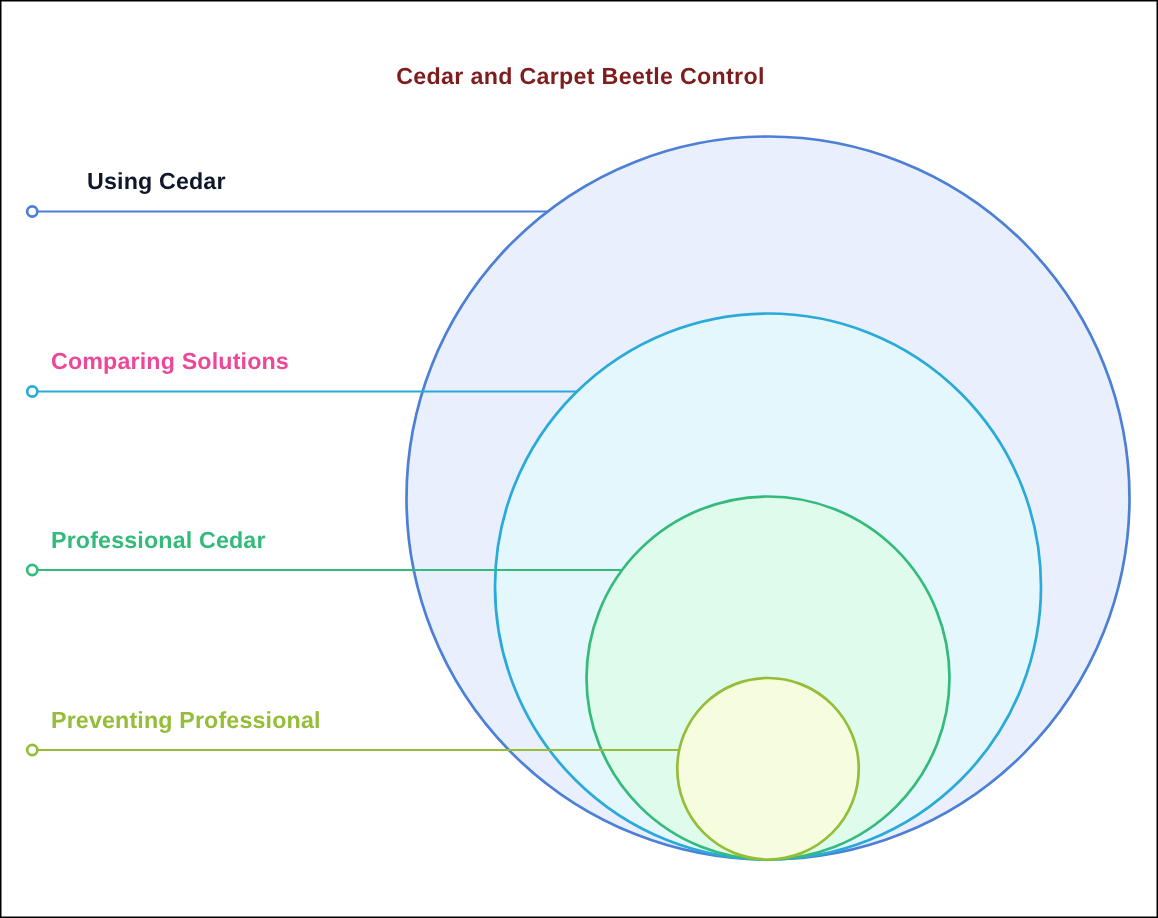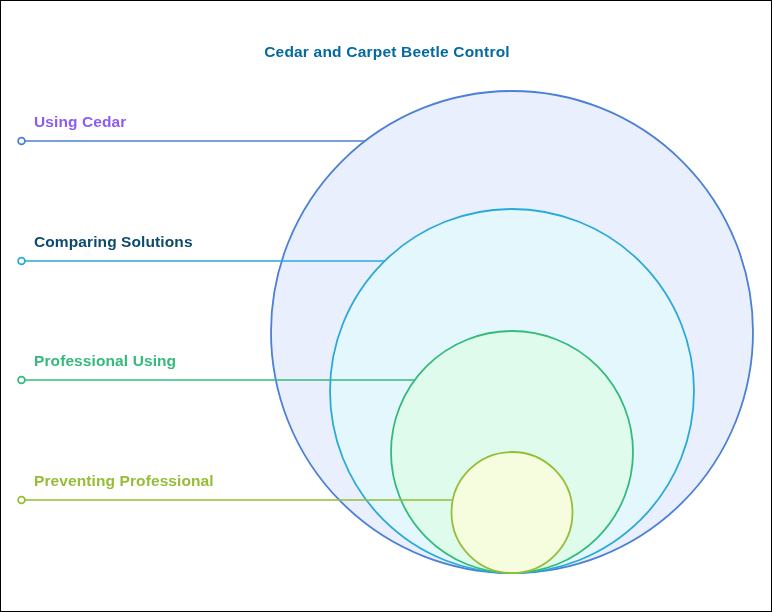--- a/index.html
+++ b/index.html
@@ -55,20 +55,20 @@
     <line class="lead" x1="24" y1="260" x2="384" y2="260" stroke="#29aad8"></line>
     <line class="lead" x1="24" y1="379" x2="414" y2="379" stroke="#34bb7c"></line>
     <line class="lead" x1="24" y1="499" x2="452" y2="499" stroke="#95bd38"></line>
 
     <circle class="marker" cx="20.5" cy="140" r="3.4" stroke="#4c7fd6"></circle>
     <circle class="marker" cx="20.5" cy="260" r="3.4" stroke="#29aad8"></circle>
     <circle class="marker" cx="20.5" cy="379" r="3.4" stroke="#34bb7c"></circle>
     <circle class="marker" cx="20.5" cy="499" r="3.4" stroke="#95bd38"></circle>
   </svg>
 
-  <div class="title" style="color: #0369a1; text-align: center;">Cedar and Carpet Beetle Control</div>
+  <div class="title" style="color: #7f1d1d; text-align: center;">Cedar and Carpet Beetle Control</div>
 
-  <div class="label l0" style="color: #8b5cf6;">Using Cedar</div>
-  <div class="label l1" style="color: #0c4a6e;">Comparing Solutions</div>
-  <div class="label l2" style="color: rgb(52, 187, 124);">Professional Using</div>
+  <div class="label l0" style="color: #0f172a; margin-left: 24px;">Using Cedar</div>
+  <div class="label l1" style="color: #ec4899;">Comparing Solutions</div>
+  <div class="label l2" style="color: rgb(52, 187, 124);">Professional Cedar</div>
   <div class="label l3" style="color: rgb(149, 189, 56);">Preventing Professional</div>
 
 </div>
 
 </body></html>

